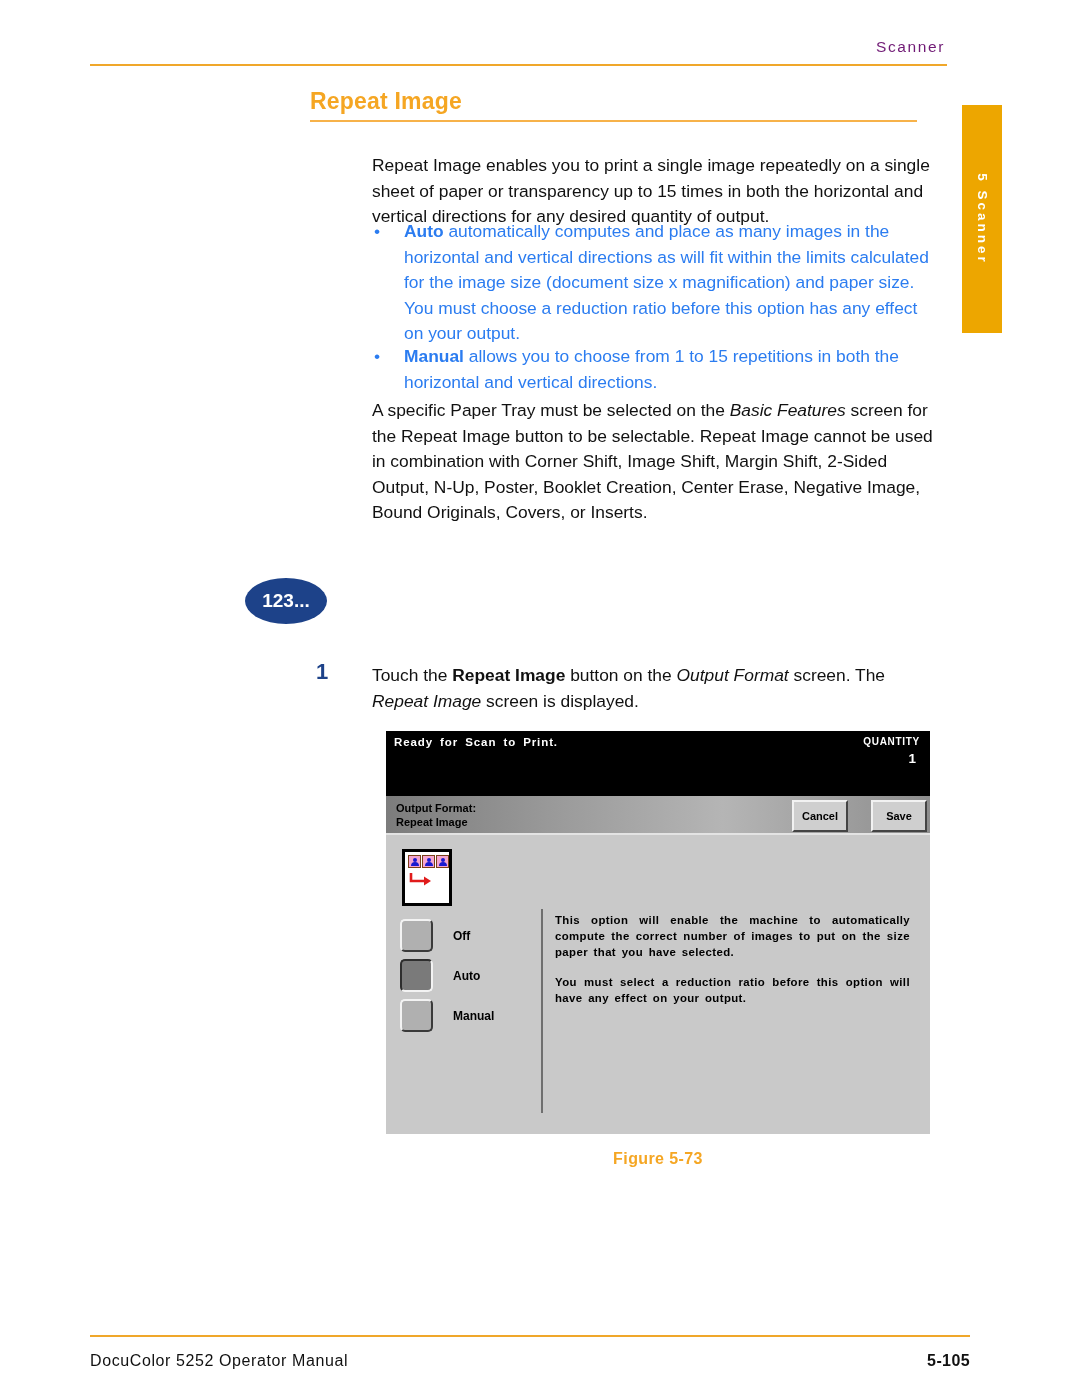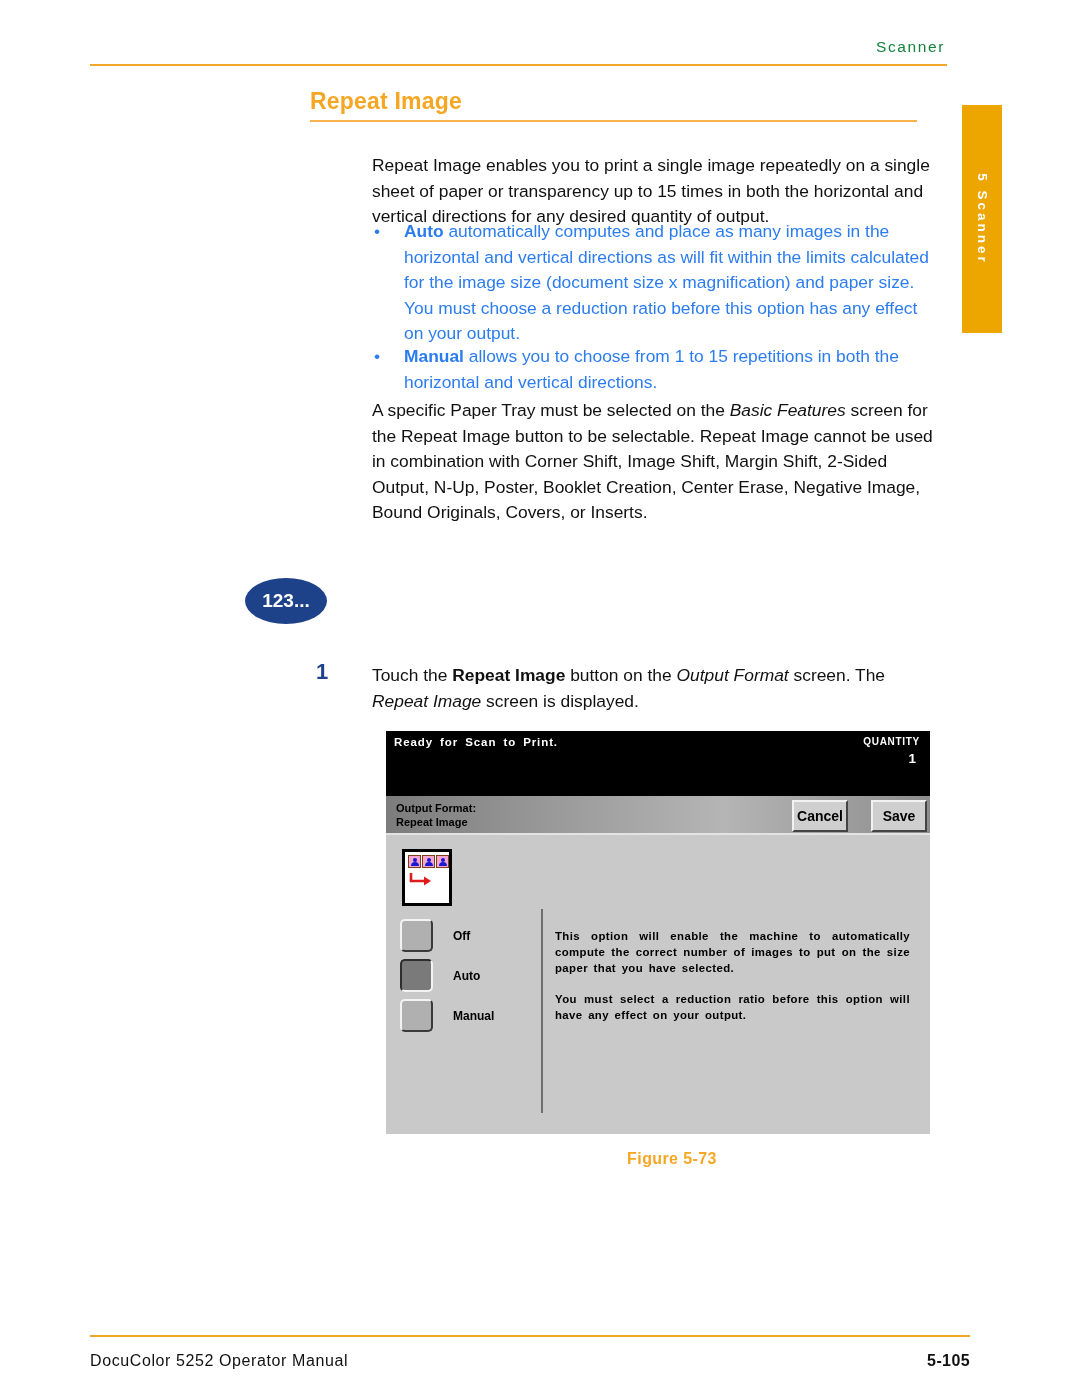--- a/index.html
+++ b/index.html
@@ -18,21 +18,21 @@
 
   
   .running-head {
     position: absolute;
     left: 90px;
     top: 38px;
     width: 855px;
     text-align: right;
     font-size: 15.5px;
     letter-spacing: 1.6px;
-    color: #15803d;
+    color: #701a75;
   }
   .head-rule {
     position: absolute;
     left: 90px;
     top: 64px;
     width: 857px;
     height: 2px;
     background: #F0A72A;
   }
 
@@ -219,21 +219,21 @@
     position: absolute;
     top: 4px;
     width: 56px;
     height: 32px;
     background: #cfcfcf;
     border-top: 2px solid #f2f2f2;
     border-left: 2px solid #f2f2f2;
     border-right: 2px solid #444444;
     border-bottom: 2px solid #444444;
     box-sizing: border-box;
-    font-size: 14px;
+    font-size: 11px;
     font-weight: bold;
     color: #000000;
     display: flex;
     align-items: center;
     justify-content: center;
     cursor: pointer;
   }
   .lcd-btn.cancel { right: 82px; }
   .lcd-btn.save   { right: 3px; text-align: center; }
 
@@ -350,27 +350,27 @@
     top: 78px;
     width: 355px;
     font-size: 11.4px;
     font-weight: bold;
     line-height: 15.8px;
     color: #000000;
     letter-spacing: 0.4px;
     word-spacing: 2px;
     text-align: justify;
   }
-  .lcd-desc p { margin: 16px 0 15px 0; }
+  .lcd-desc p { margin: 0 0 15px 0; }
   .lcd-desc p:last-child { margin-bottom: 0; }
 
   
   .fig-caption {
     position: absolute;
-    left: 400px;
+    left: 386px;
     top: 1150px;
     width: 544px;
     text-align: center;
     font-size: 16px;
     font-weight: bold;
     color: #F5A623;
     letter-spacing: 0.4px;
   }
 
   

